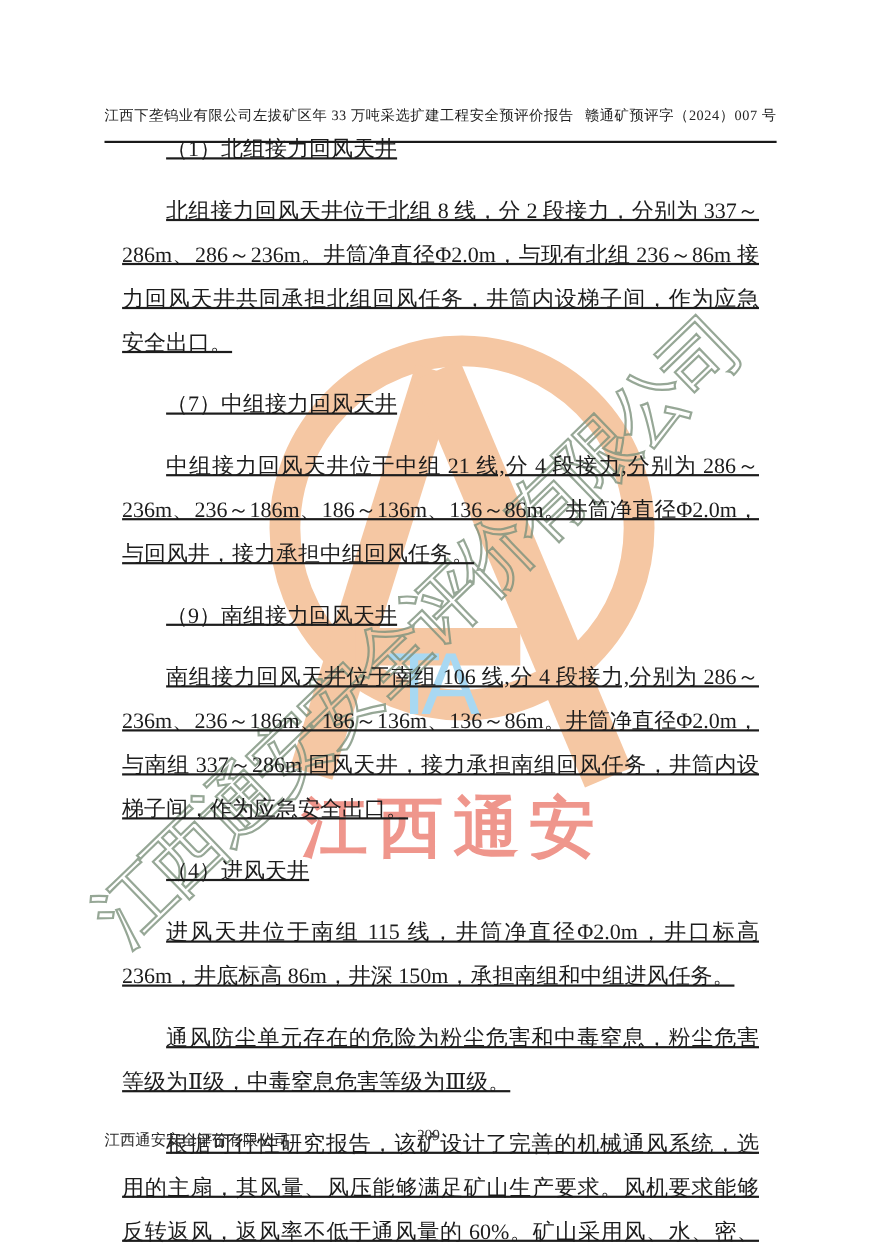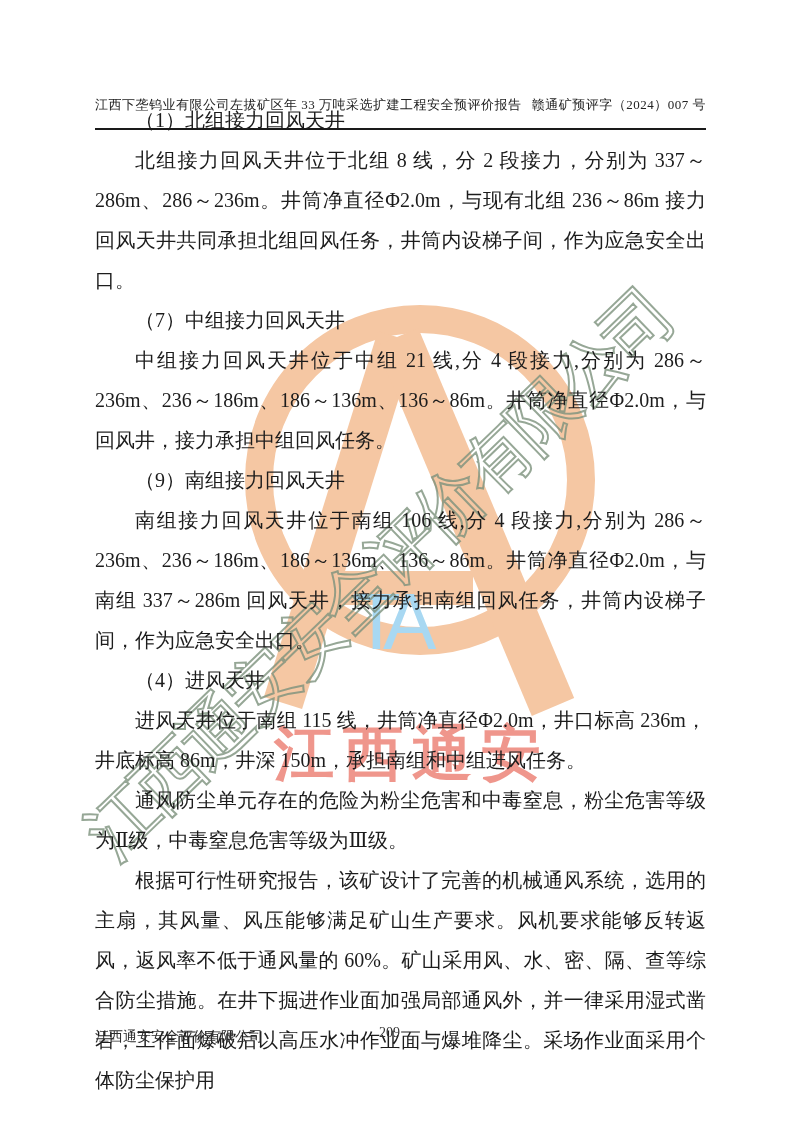--- a/index.html
+++ b/index.html
@@ -69,24 +69,25 @@
     padding-bottom:14px;
     border-bottom:2px solid #1a1a1a;
     letter-spacing:0.5px;
     margin-top:40px;
   }
   .body-text{
     position:absolute;left:95px;top:100px;width:611px;
     font-size:20px;color:#1c1c1c;
   }
   .body-text p{
-    margin:0;
+    margin:16px;
     line-height:40px;
     text-indent:2em;
     text-align:justify;
+    text-decoration:underline;
   }
   .footer{
     position:absolute;left:95px;right:95px;top:1028px;
     font-size:14px;color:#2b2b2b;
   }
   .footer .company{position:absolute;left:0;top:0;}
   .footer .pageno{position:absolute;left:284px;top:-3px;font-size:14px;color:#333;}
 </style>
 </head>
 <body>

